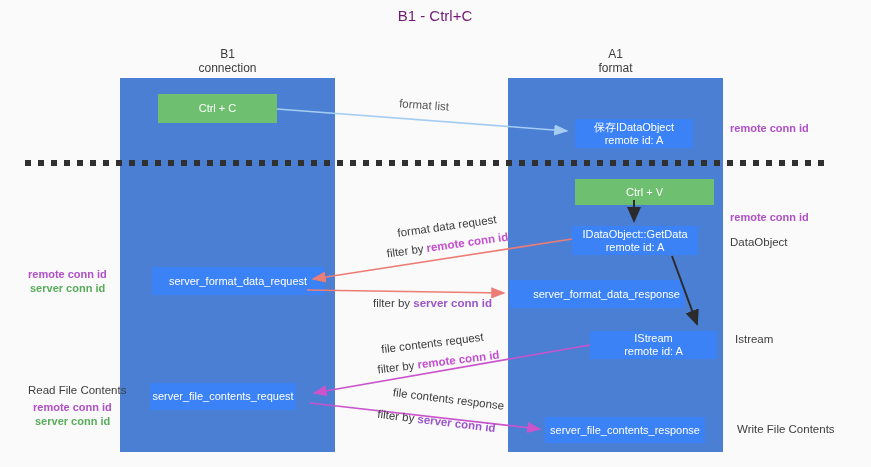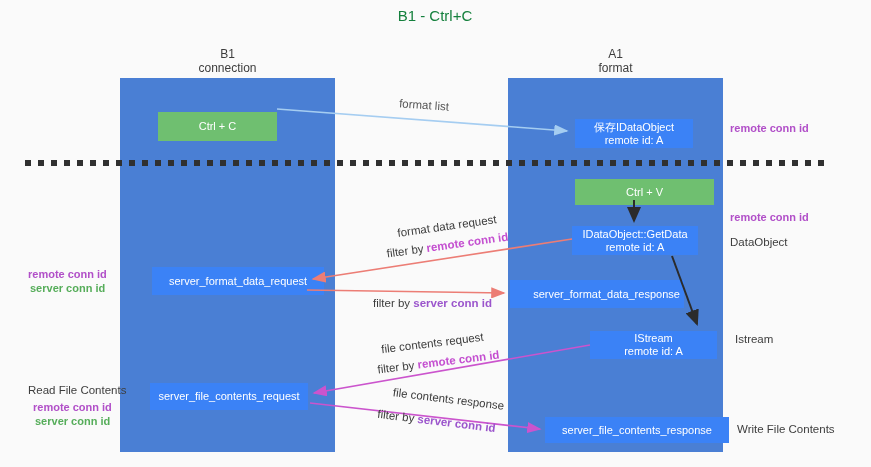--- a/index.html
+++ b/index.html
@@ -7,21 +7,21 @@
     background:#fafafa;
     font-family:"Liberation Sans","DejaVu Sans",sans-serif;
     color:#3d3d3d;
   }
   .stage{
     position:relative;width:871px;height:467px;overflow:hidden;
     background:#fafafa;
   }
   .title{
     position:absolute;left:285px;top:6px;width:300px;
-    text-align:center;font-size:15px;line-height:20px;color:#15803d;
+    text-align:center;font-size:15px;line-height:20px;color:#701a75;
   }
   .lane-header{
     position:absolute;width:215px;text-align:center;
     font-size:12px;line-height:14px;color:#3d3d3d;
   }
   .lane{
     position:absolute;top:78px;width:215px;height:374px;
     background:#4a7fd4;z-index:1;
   }
   .dashline{
@@ -65,21 +65,21 @@
   <div class="lane-header" style="left:508px;top:47px;">
     <div>A1</div>
     <div>format</div>
   </div>
 
   <div class="lane" style="left:120px;"></div>
   <div class="lane" style="left:508px;"></div>
 
   <div class="dashline"></div>
 
-  <div class="node green" style="left:158px;top:94px;width:119px;height:29px;margin-top:18px;">
+  <div class="node green" style="left:158px;top:94px;width:119px;height:29px;">
     <div>Ctrl + C</div>
   </div>
 
   <div class="node orange" style="left:575px;top:119px;width:118px;height:29px;">
     <div>保存IDataObject</div>
     <div>remote id: A</div>
   </div>
 
   <div class="node green" style="left:575px;top:179px;width:139px;height:26px;">
     <div>Ctrl + V</div>
@@ -96,25 +96,25 @@
 
   <div class="node orange" style="left:510px;top:280px;width:155px;height:28px;padding-left:19px;">
     <div>server_format_data_response</div>
   </div>
 
   <div class="node orange" style="left:590px;top:331px;width:127px;height:28px;">
     <div>IStream</div>
     <div>remote id: A</div>
   </div>
 
-  <div class="node orange" style="left:150px;top:383px;width:158px;height:27px;">
+  <div class="node orange" style="left:150px;top:383px;width:146px;height:27px;">
     <div>server_file_contents_request</div>
   </div>
 
-  <div class="node orange" style="left:545px;top:417px;width:184px;height:26px;">
+  <div class="node orange" style="left:545px;top:417px;width:160px;height:26px;">
     <div>server_file_contents_response</div>
   </div>
 
   <div class="side-label purple" style="left:730px;top:122px;">remote conn id</div>
   <div class="side-label purple" style="left:730px;top:211px;">remote conn id</div>
   <div class="side-label dark" style="left:730px;top:236px;">DataObject</div>
   <div class="side-label dark" style="left:735px;top:333px;">Istream</div>
   <div class="side-label dark" style="left:737px;top:423px;">Write File Contents</div>
 
   <div class="side-label purple" style="left:28px;top:268px;">remote conn id</div>

